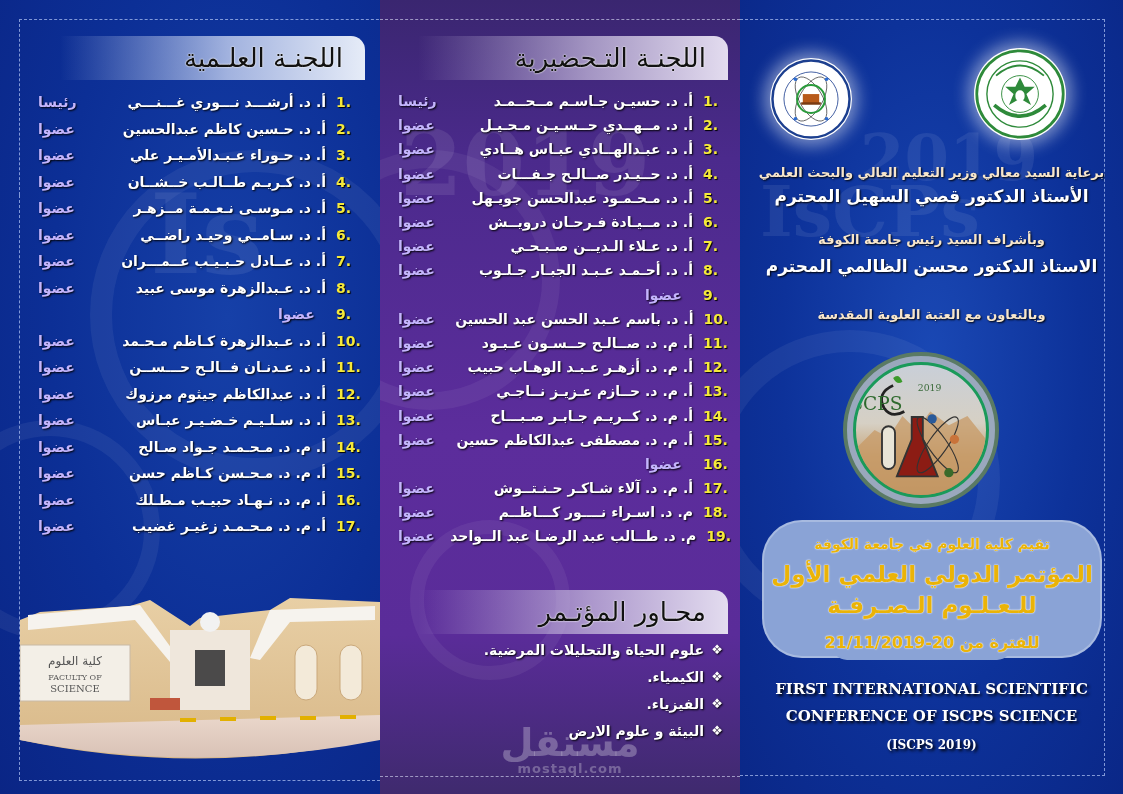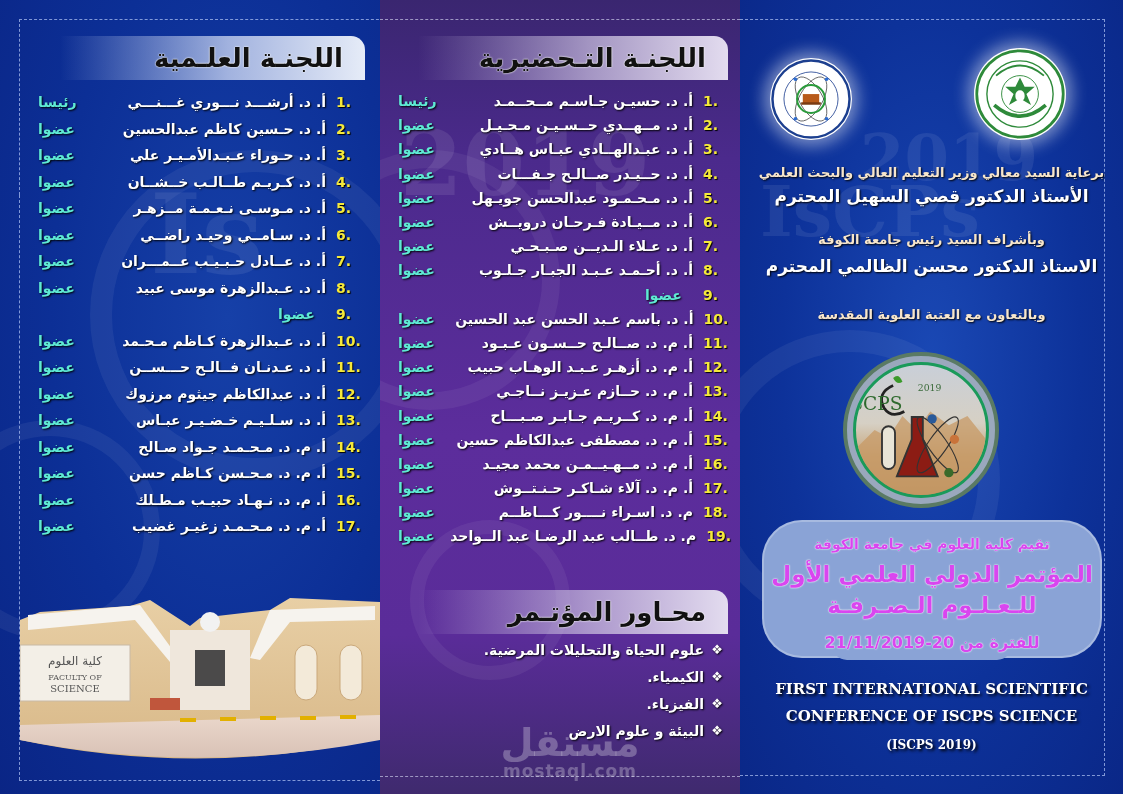--- a/index.html
+++ b/index.html
@@ -23,60 +23,60 @@
   .wm-circle { position: absolute; border-radius: 50%; border: 22px solid rgba(255,255,255,0.06); }
   .wm-text { position: absolute; color: rgba(255,255,255,0.08); font-family: "DejaVu Serif", serif; font-weight: bold; direction: ltr; }
 
   
   .sec-head {
     position: absolute; height: 44px; border-top-right-radius: 14px;
     background: linear-gradient(90deg, rgba(255,255,255,0) 0%, rgba(210,220,245,0.75) 55%, #e6ecf8 100%);
     display: flex; align-items: center; justify-content: flex-start; padding-right: 22px;
   }
   .sec-head.purple { background: linear-gradient(90deg, rgba(255,255,255,0) 0%, rgba(205,195,225,0.7) 55%, #e3dcef 100%); }
-  .sec-head span { font-size: 26px; font-weight: bold; color: #111; letter-spacing: 1px; text-shadow: 0 0 2px #fff, 0 0 1px #fff; }
+  .sec-head span { font-size: 26px; font-weight: normal; color: #111; letter-spacing: 1px; text-shadow: 0 0 2px #fff, 0 0 1px #fff; }
 
   
   .list { position: absolute; list-style: none; }
   .row { position: relative; height: 26.5px; display: flex; align-items: center; }
   .row .num { width: 32px; color: #f5e93a; font-weight: bold; font-size: 14px; text-shadow: 1px 1px 1px #000; direction: ltr; text-align: left; }
   .row .name { flex: 1; color: #fff; font-weight: bold; font-size: 14px; text-shadow: 1px 1px 2px #000; white-space: nowrap; padding-right: 10px; }
-  .row .role { width: 58px; color: #5eead4; font-weight: bold; font-size: 14px; text-shadow: 1px 1px 2px #000; text-align: left; }
+  .row .role { width: 58px; color: #c4b5fd; font-weight: bold; font-size: 14px; text-shadow: 1px 1px 2px #000; text-align: left; }
 
   .list-left { left: 38px; top: 89px; width: 330px; }
   .list-mid { left: 398px; top: 89px; width: 337px; }
 
   
   .photo { position: absolute; left: 20px; top: 590px; width: 360px; height: 180px; text-align: right; }
 
   
   .axes { position: absolute; left: 470px; top: 636px; width: 260px; list-style: none; }
   .axes li { height: 27px; display: flex; align-items: center; color: #fff; font-weight: bold; font-size: 14px; text-shadow: 1px 1px 2px #000; }
   .axes .bullet { width: 26px; color: #fff; font-size: 13px; text-align: center; }
 
   .mostaql { position: absolute; left: 490px; top: 725px; width: 160px; text-align: center; color: rgba(255,255,255,0.28); font-family: "DejaVu Sans", sans-serif; direction: ltr; }
   .mostaql .ar { font-size: 38px; font-weight: bold; line-height: 36px; }
-  .mostaql .en { font-size: 17px; font-weight: bold; letter-spacing: 1px; }
+  .mostaql .en { font-size: 13px; font-weight: bold; letter-spacing: 1px; }
 
   
   .logo { position: absolute; border-radius: 50%; background: #fff; box-shadow: 0 0 16px 6px rgba(255,255,255,0.45); }
   .logo-sci { left: 770px; top: 58px; width: 82px; height: 82px; }
   .logo-uni { left: 974px; top: 48px; width: 92px; height: 92px; }
   .logo svg { width: 100%; height: 100%; }
 
   .patron { position: absolute; left: 750px; width: 363px; text-align: center; font-weight: bold; text-shadow: 1px 1px 2px #000; }
   .patron.small { font-size: 13px; color: #f7e6cc; }
   .patron.big { font-size: 17px; color: #fff; }
 
   .iscps-logo { position: absolute; left: 843px; top: 352px; width: 156px; height: 156px; border-radius: 50%; border: 4px solid #5a7a64; background: #9aa8bd; overflow: hidden; }
   .iscps-logo-inner { position: absolute; inset: 6px; border-radius: 50%; border: 3px solid #1a9a5a; background: linear-gradient(180deg, #c9cfd8 0%, #d6d0c4 45%, #c7a57a 70%, #b68c5c 100%); overflow: hidden; }
 
   .cloud { position: absolute; left: 762px; top: 520px; width: 340px; height: 138px; background: #8aa3d6; border-radius: 40px; box-shadow: inset 0 0 0 2px rgba(255,255,255,0.25); }
   .cloud2 { position: absolute; left: 832px; top: 630px; width: 180px; height: 30px; background: #8aa3d6; border-radius: 16px; }
-  .cloud-text { position: absolute; left: 762px; width: 340px; text-align: center; font-weight: bold; color: #d946ef; text-shadow: 0 0 2px #fff, 0 0 1px #fff; }
+  .cloud-text { position: absolute; left: 762px; width: 340px; text-align: center; font-weight: bold; color: #eab308; text-shadow: 0 0 2px #fff, 0 0 1px #fff; }
   .cloud-sub { top: 536px; font-size: 14px; }
   .cloud-t1 { top: 561px; font-size: 23px; }
   .cloud-t2 { top: 592px; font-size: 23px; letter-spacing: 3px; }
   .cloud-date { top: 633px; font-size: 16px; }
 
   .eng { position: absolute; left: 750px; width: 363px; text-align: center; color: #fff; font-family: "DejaVu Serif", serif; font-weight: bold; text-shadow: 2px 2px 3px #000; direction: ltr; }
   .eng1 { top: 680px; font-size: 15px; }
   .eng2 { top: 707px; font-size: 15px; }
   .eng3 { top: 738px; font-size: 12px; }
 </style>
@@ -302,21 +302,20 @@
       <span class="name">أ. م. د. كــريـم جـابـر صـبـــاح</span>
       <span class="role">عضوا</span>
     </li>
   <li class="row" style="height:24.2px">
       <span class="num">15.</span>
       <span class="name">أ. م. د. مصطفى عبدالكاظم حسين</span>
       <span class="role">عضوا</span>
     </li>
   <li class="row" style="height:24.2px">
       <span class="num">16.</span>
-      <span class="name">أ. م. د. مــهـيــمـن محمد مجيـد</span>
       <span class="role">عضوا</span>
     </li>
   <li class="row" style="height:24.2px">
       <span class="num">17.</span>
       <span class="name">أ. م. د. آلاء شـاكـر حـنـتــوش</span>
       <span class="role">عضوا</span>
     </li>
   <li class="row" style="height:24.2px">
       <span class="num">18.</span>
       <span class="name">م. د. اسـراء نــــور كـــاظــم</span>

